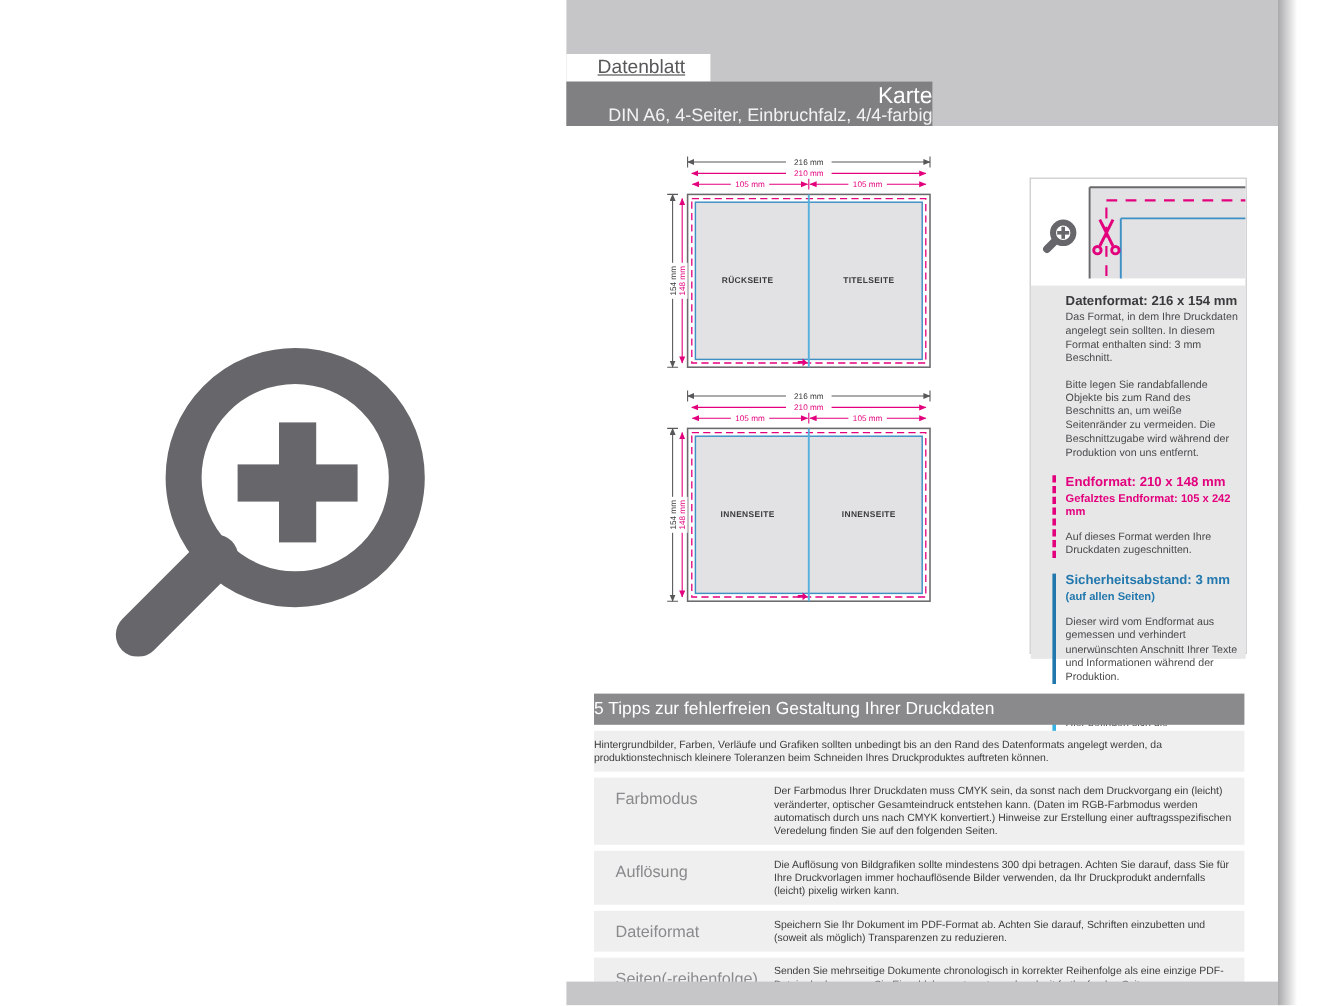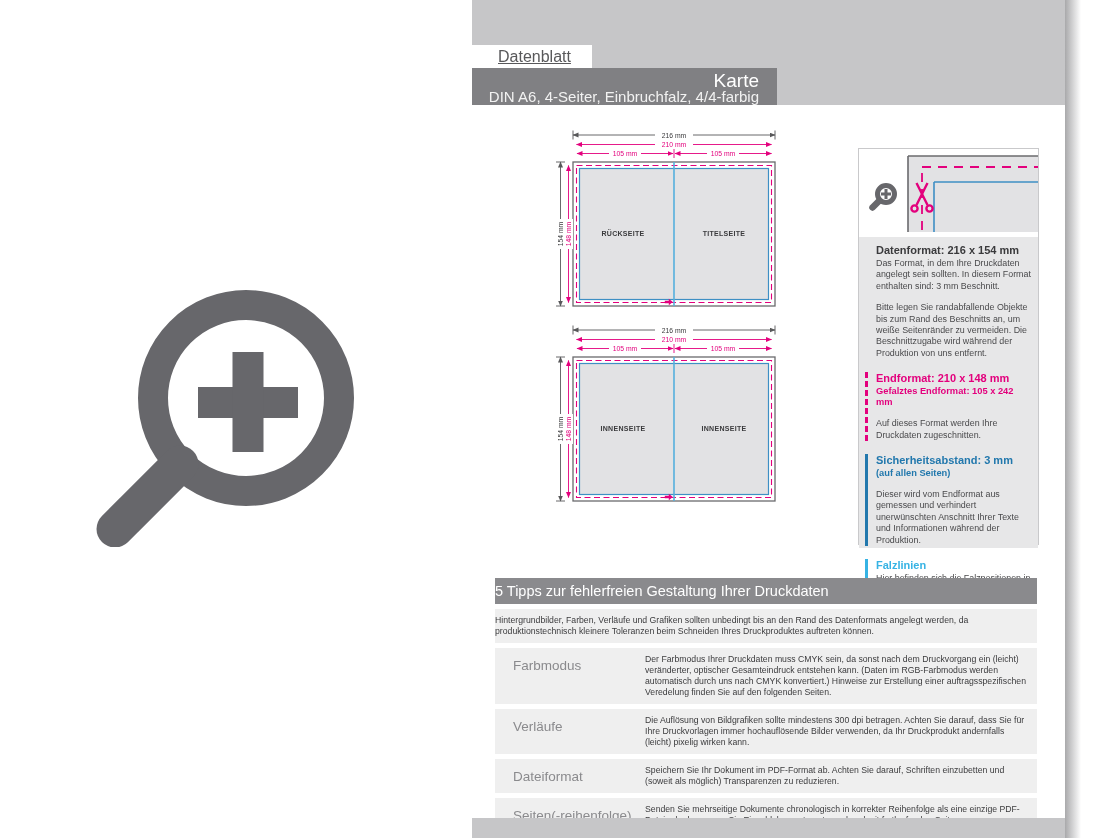--- a/index.html
+++ b/index.html
@@ -6,28 +6,28 @@
   #stage{position:relative;width:1117px;height:838px;overflow:hidden;background:#fff;
          font-family:"Liberation Sans",sans-serif;color:#3a3a3c;}
   .abs{position:absolute;}
 
   
   #band-top{left:472px;top:0;width:593px;height:105px;background:#c6c6c8;}
   #tab-datenblatt{left:472px;top:45px;width:120px;height:23px;background:#fff;
       font-size:16px;color:#58585a;line-height:23px;padding-left:26px;box-sizing:border-box;text-decoration:underline;}
   #banner{left:472px;top:68px;width:305px;height:37px;background:#808083;color:#fff;
       display:flex;flex-direction:column;align-items:flex-end;justify-content:center;
-      padding-right:18px;box-sizing:border-box;}
+      box-sizing:border-box;}
   #banner .t{font-size:19px;line-height:20px;}
   #banner .s{font-size:15px;line-height:11px;color:#f2f2f2;margin-left:15px;}
 
   
   #infobox{left:858px;top:148px;width:181px;height:397px;background:#fff;
       border:1px solid #c9c9cb;box-sizing:border-box;}
-  #infobox .texts{background:#e7e7e8;height:311px;padding:7px 6px 0 6px;box-sizing:border-box;}
+  #infobox .texts{background:#e7e7e8;height:311px;padding:7px 6px 0 18px;box-sizing:border-box;}
   .isec{margin:0 0 13px 0;border-left:3px solid transparent;padding-left:8px;}
   .isec h4{margin:0 0 1px 0;font-size:11px;line-height:13px;}
   .isec .sub{font-size:9.3px;font-weight:600;line-height:11px;margin:0;}
   .isec p{margin:0;font-size:8.9px;line-height:11.4px;color:#4a4a4c;}
   .isec p + p{margin-top:10px;}
   .isec.datenformat h4{color:#3a3a3c;}
   .isec.endformat{border-left-style:dashed;border-left-color:#e3007d;}
   .isec.endformat h4,.isec.endformat .sub{color:#e3007d;}
   .isec.sicherheit{border-left-color:#2278ad;}
   .isec.sicherheit h4,.isec.sicherheit .sub{color:#2278ad;}
@@ -236,21 +236,21 @@
     <div class="hdr">5 Tipps zur fehlerfreien Gestaltung Ihrer Druckdaten</div>
 
     <div class="tiprow">
       <div class="txt">Hintergrundbilder, Farben, Verläufe und Grafiken sollten unbedingt bis an den Rand des Datenformats angelegt werden, da produktionstechnisch kleinere Toleranzen beim Schneiden Ihres Druckproduktes auftreten können.</div>
     </div>
     <div class="tiprow">
       <div class="lbl">Farbmodus</div>
       <div class="txt">Der Farbmodus Ihrer Druckdaten muss CMYK sein, da sonst nach dem Druckvorgang ein (leicht) veränderter, optischer Gesamteindruck entstehen kann. (Daten im RGB-Farbmodus werden automatisch durch uns nach CMYK konvertiert.) Hinweise zur Erstellung einer auftragsspezifischen Veredelung finden Sie auf den folgenden Seiten.</div>
     </div>
     <div class="tiprow">
-      <div class="lbl">Verläufe</div>
+      <div class="lbl">Auflösung</div>
       <div class="txt">Die Auflösung von Bildgrafiken sollte mindestens 300 dpi betragen. Achten Sie darauf, dass Sie für Ihre Druckvorlagen immer hochauflösende Bilder verwenden, da Ihr Druckprodukt andernfalls (leicht) pixelig wirken kann.</div>
     </div>
     <div class="tiprow">
       <div class="lbl">Dateiformat</div>
       <div class="txt">Speichern Sie Ihr Dokument im PDF-Format ab. Achten Sie darauf, Schriften einzubetten und (soweit als möglich) Transparenzen zu reduzieren.</div>
     </div>
     <div class="tiprow">
       <div class="lbl">Seiten(-reihenfolge)</div>
       <div class="txt">Senden Sie mehrseitige Dokumente chronologisch in korrekter Reihenfolge als eine einzige PDF-Datei oder benennen Sie Einzeldokumente entsprechend mit fortlaufenden Seitennummern.</div>
     </div>

